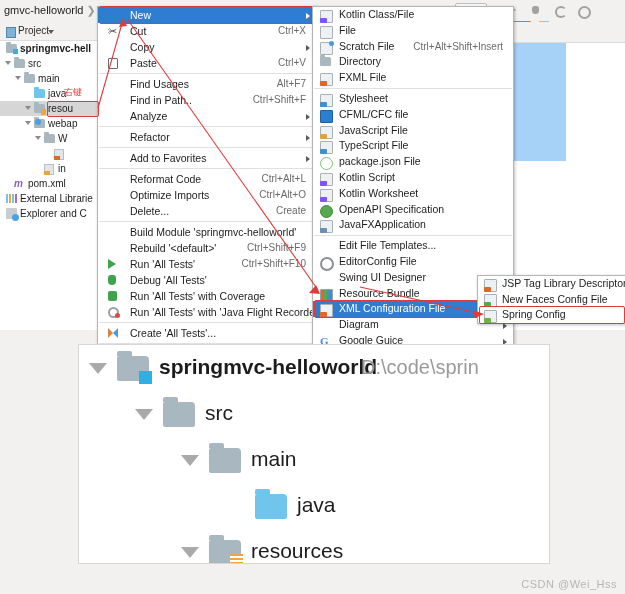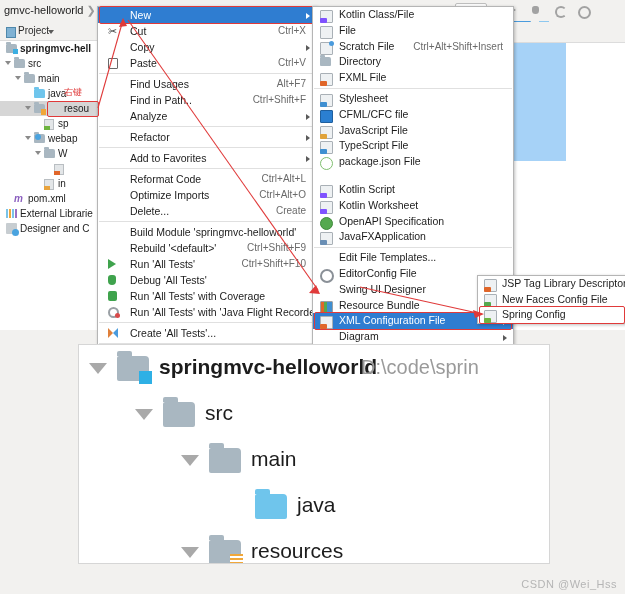--- a/index.html
+++ b/index.html
@@ -192,25 +192,21 @@
           <span class="ic folder" style="left: 24px;"></span>
           <span class="nm" style="left: 38px;">main</span>
         </div>
         <div class="trow">
           <span class="ic folder blue" style="left: 34px;"></span>
           <span class="nm" style="left: 48px;">java</span>
         </div>
         <div class="trow sel">
           <span class="tw" style="left: 25px;"></span>
           <span class="ic folder res" style="left: 34px;"></span>
-          <span class="nm" style="left: 64px;">resou</span>
-        </div>
-        <div class="trow">
-          <span class="ic xml spring" style="left: 44px;"></span>
-          <span class="nm" style="left: 58px;">sp</span>
+          <span class="nm" style="left: 48px;">resou</span>
         </div>
         <div class="trow">
           <span class="tw" style="left: 25px;"></span>
           <span class="ic folder web" style="left: 34px;"></span>
           <span class="nm" style="left: 48px;">webap</span>
         </div>
         <div class="trow">
           <span class="tw" style="left: 35px;"></span>
           <span class="ic folder" style="left: 44px;"></span>
           <span class="nm" style="left: 58px;">W</span>
@@ -226,21 +222,21 @@
         <div class="trow">
           <span class="ic m" style="left: 14px;">m</span>
           <span class="nm" style="left: 28px;">pom.xml</span>
         </div>
         <div class="trow">
           <span class="ic lib" style="left: 6px;"></span>
           <span class="nm" style="left: 20px;">External Librarie</span>
         </div>
         <div class="trow">
           <span class="ic scratch" style="left: 6px;"></span>
-          <span class="nm" style="left: 20px;">Designer and C</span>
+          <span class="nm" style="left: 20px;">Explorer and C</span>
         </div>
       </div>
   </div>
 
   <div class="editor">
     <div class="tabstrip">
       <span class="tabx">✕</span>
     </div>
     <div class="tabsel"></div>
     <div class="codearea">
@@ -285,21 +281,21 @@
     <div class="mi" style="position: relative;"><span class="gi fileicon fi-plain"></span><span>File</span></div>
     <div class="mi" style="position: relative;"><span class="gi fileicon fi-scratch"></span><span>Scratch File</span><span class="acc">Ctrl+Alt+Shift+Insert</span></div>
     <div class="mi" style="position: relative;"><span class="gi gdir"></span><span>Directory</span></div>
     <div class="mi" style="position: relative;"><span class="gi fileicon fi-fxml"></span><span>FXML File</span></div>
     <div class="msep"></div>
     <div class="mi" style="position: relative;"><span class="gi fileicon fi-css"></span><span>Stylesheet</span></div>
     <div class="mi" style="position: relative;"><span class="gi fileicon fi-cfml"></span><span>CFML/CFC file</span></div>
     <div class="mi" style="position: relative;"><span class="gi fileicon fi-js"></span><span>JavaScript File</span></div>
     <div class="mi" style="position: relative;"><span class="gi fileicon fi-ts"></span><span>TypeScript File</span></div>
     <div class="mi" style="position: relative;"><span class="gi fileicon fi-npm"></span><span>package.json File</span></div>
-    <div class="mi" style="position: relative; margin-top: 12px;"><span class="gi fileicon fi-kt"></span><span>Kotlin Script</span></div>
+    <div class="mi" style="position: relative;"><span class="gi fileicon fi-kt"></span><span>Kotlin Script</span></div>
     <div class="mi" style="position: relative;"><span class="gi fileicon fi-ktws"></span><span>Kotlin Worksheet</span></div>
     <div class="mi" style="position: relative;"><span class="gi fileicon fi-openapi"></span><span>OpenAPI Specification</span></div>
     <div class="mi" style="position: relative;"><span class="gi fileicon fi-jfx"></span><span>JavaFXApplication</span></div>
     <div class="msep"></div>
     <div class="mi" style="position: relative;"><span>Edit File Templates...</span></div>
     <div class="mi" style="position: relative;"><span class="gi gedcfg"></span><span>EditorConfig File</span></div>
     <div class="mi" style="position: relative;"><span>Swing UI Designer</span><span class="arr"></span></div>
     <div class="mi" style="position: relative;"><span class="gi fileicon fi-bundle"></span><span>Resource Bundle</span></div>
     <div class="mi sel" style="position: relative;"><span class="gi fileicon fi-xmlcfg"></span><span>XML Configuration File</span><span class="arr"></span><span style="position: absolute; inset: -1px 1px; border: 1.3px solid rgb(224, 58, 58); border-radius: 2px; pointer-events: none;"></span></div>
     <div class="mi" style="position: relative;"><span>Diagram</span><span class="arr"></span></div>

